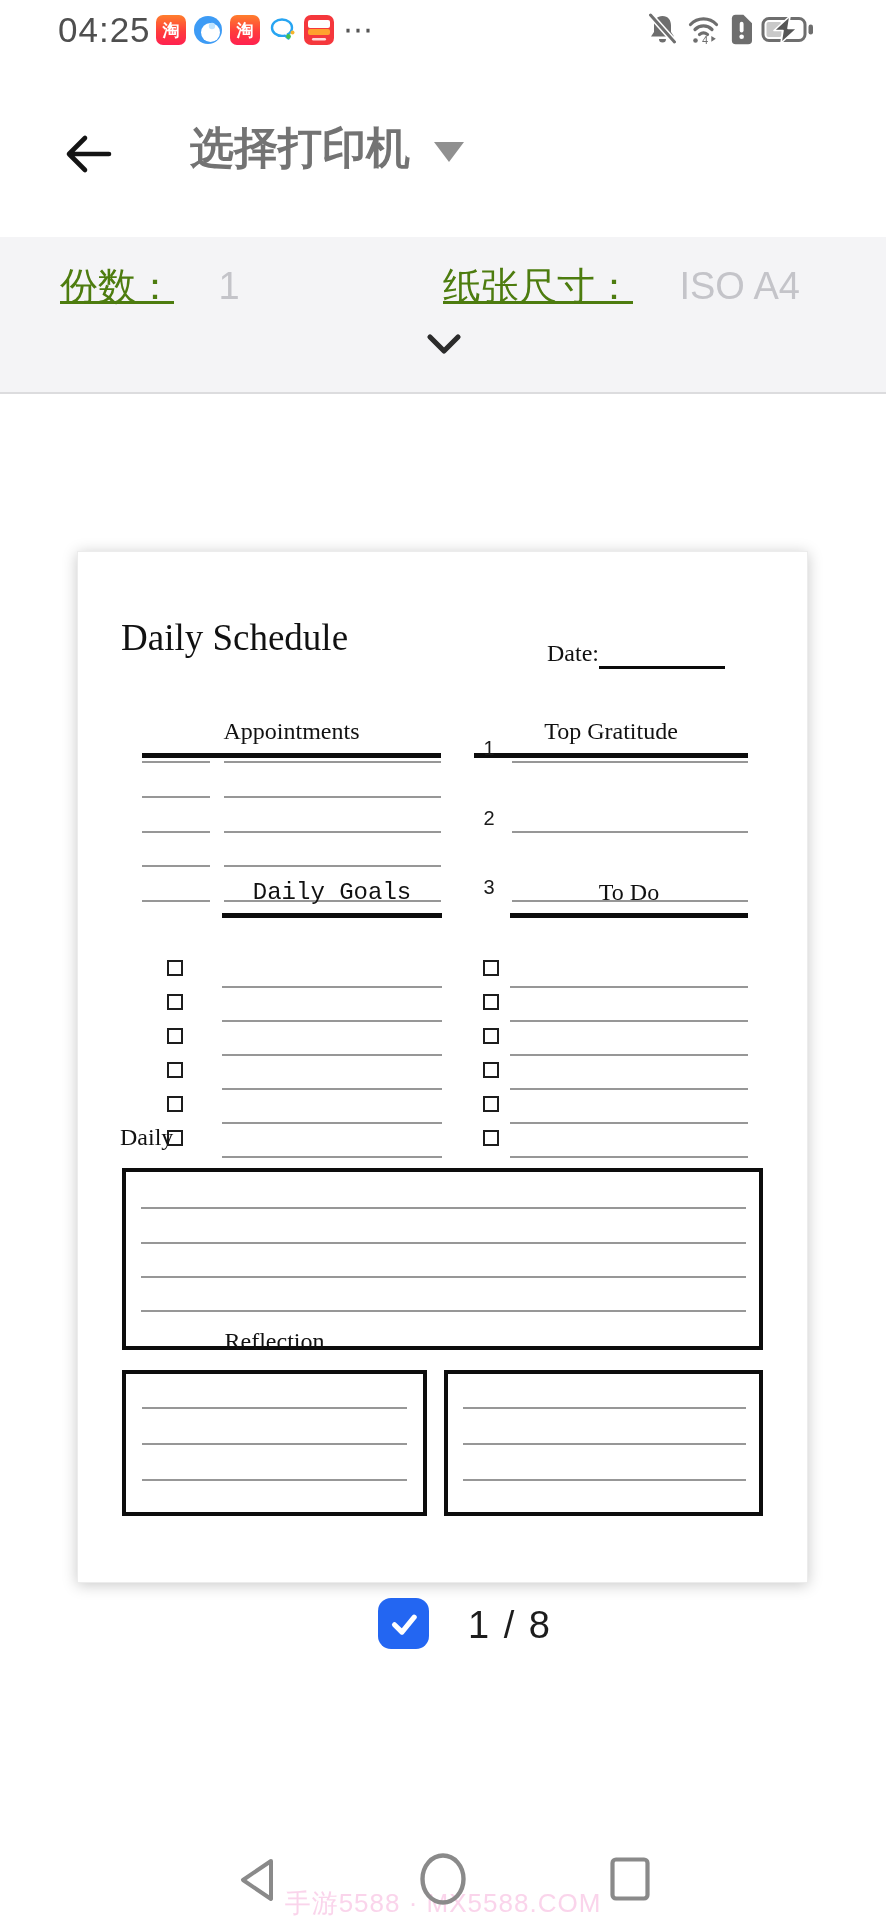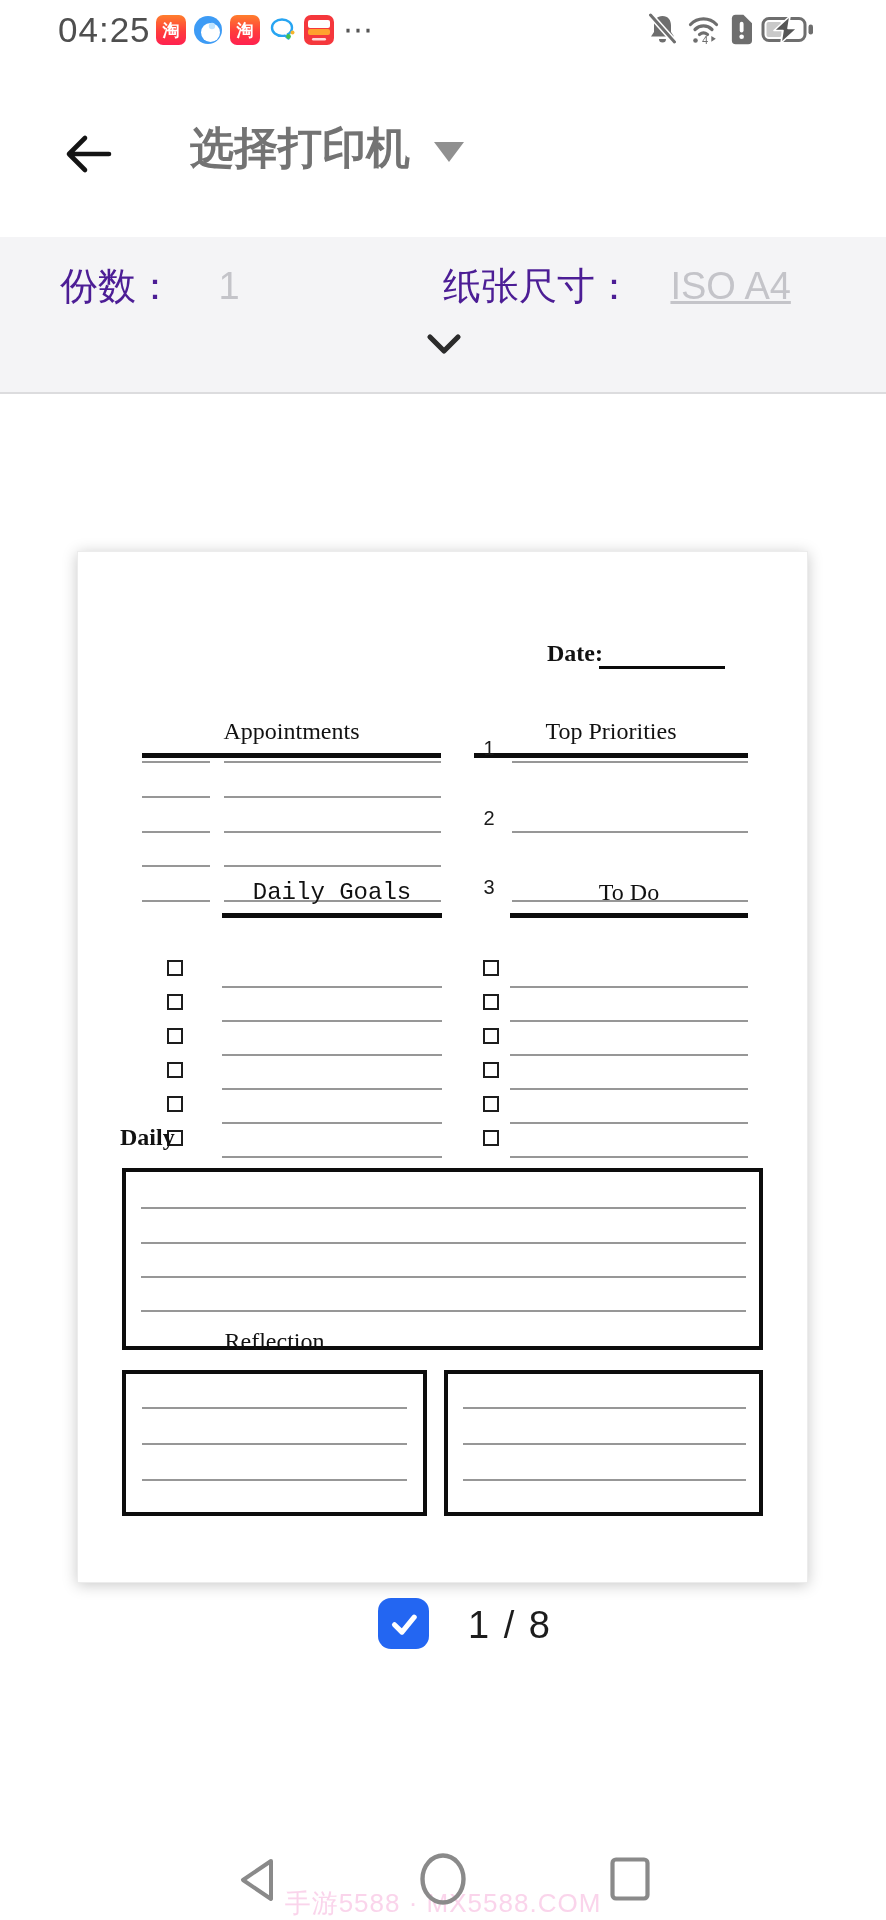--- a/index.html
+++ b/index.html
@@ -21,29 +21,29 @@
 
   
   .header-title{position:absolute;left:190px;top:120px;font-size:44px;font-weight:700;color:#737373;line-height:56px;}
   .caret-down{position:absolute;left:434px;top:142px;width:0;height:0;
               border-left:15px solid transparent;border-right:15px solid transparent;
               border-top:20px solid #909090;}
 
   
   .settings-bar{position:absolute;left:0;top:237px;width:886px;height:157px;background:#f4f4f6;
                 border-bottom:2px solid #dcdcde;box-sizing:border-box;}
-  .set-label{font-size:38px;color:#4c1d95;}
+  .set-label{font-size:38px;color:#4d7c0f;text-decoration:underline;}
   .set-value{font-size:38px;color:#c4c4c9;}
 
   
   .page{position:absolute;left:77px;top:551px;width:731px;height:1032px;background:#fff;
         box-shadow:0 2px 14px rgba(0,0,0,0.22);border:1px solid #ececec;box-sizing:border-box;
         font-family:"Liberation Serif",serif;color:#111;}
   .doc-title{position:absolute;left:43px;top:64px;font-size:37px;}
-  .doc-small{font-size:24px;font-weight:bold;}
+  .doc-small{font-size:24px;}
   .sec-head{position:absolute;text-align:center;font-size:24px;}
   .bar{position:absolute;height:5px;background:#0d0d0d;}
   .thin-line{position:absolute;height:2px;background:#979797;}
   .black-line{position:absolute;height:3px;background:#0a0a0a;}
   .doc-box{position:absolute;border:4px solid #0d0d0d;box-sizing:border-box;background:#fff;}
   .doc-check{position:absolute;width:16px;height:16px;border:2px solid #1d1d1d;box-sizing:border-box;background:#fff;}
   .pri-num{position:absolute;font-family:"Liberation Sans",sans-serif;font-size:20px;color:#1a1a1a;width:22px;text-align:center;}
 
   
   .page-check{position:absolute;left:378px;top:1598px;width:51px;height:51px;border-radius:13px;
@@ -143,37 +143,38 @@
   </span>
 </div>
 
 <div class="settings-bar">
   <div class="abs" style="left:60px;top:24px;">
     <span class="set-label">份数：</span>
     <span class="set-value" style="margin-left:40px;">1</span>
   </div>
   <div class="abs" style="left:443px;top:24px;">
     <span class="set-label">纸张尺寸：</span>
-    <span class="set-value" style="margin-left:33px;text-decoration:underline;">ISO A4</span>
+    <span class="set-value" style="margin-left:42px;">ISO A4</span>
   </div>
   <span class="abs" style="left:426px;top:96px;">
     <svg width="36" height="26" viewBox="0 0 36 26">
       <path d="M4 4l14 14L32 4" fill="none" stroke="#2b2b2b" stroke-width="5.2" stroke-linecap="round" stroke-linejoin="round"></path>
     </svg>
   </span>
 </div>
 
 <div class="page">
+  <div class="doc-title">Daily Schedule</div>
 
   <div class="abs doc-small" style="left:469px;top:88px;">Date:</div>
   <div class="black-line" style="left:521px;top:114px;width:126px;"></div>
 
   <div class="sec-head" style="left:64px;top:166px;width:299px;">Appointments</div>
   <div class="bar" style="left:64px;top:201px;width:299px;"></div>
-  <div class="sec-head" style="left:396px;top:166px;width:274px;">Top Priorities</div>
+  <div class="sec-head" style="left:396px;top:166px;width:274px;">Top Gratitude</div>
   <div class="bar" style="left:396px;top:201px;width:274px;"></div>
 
   <div id="appt-rows">
       <div class="thin-line" style="left:64px;top:209px;width:68px"></div>
       <div class="thin-line" style="left:146px;top:209px;width:217px"></div>
       <div class="thin-line" style="left:64px;top:244px;width:68px"></div>
       <div class="thin-line" style="left:146px;top:244px;width:217px"></div>
       <div class="thin-line" style="left:64px;top:279px;width:68px"></div>
       <div class="thin-line" style="left:146px;top:279px;width:217px"></div>
       <div class="thin-line" style="left:64px;top:313px;width:68px"></div>

